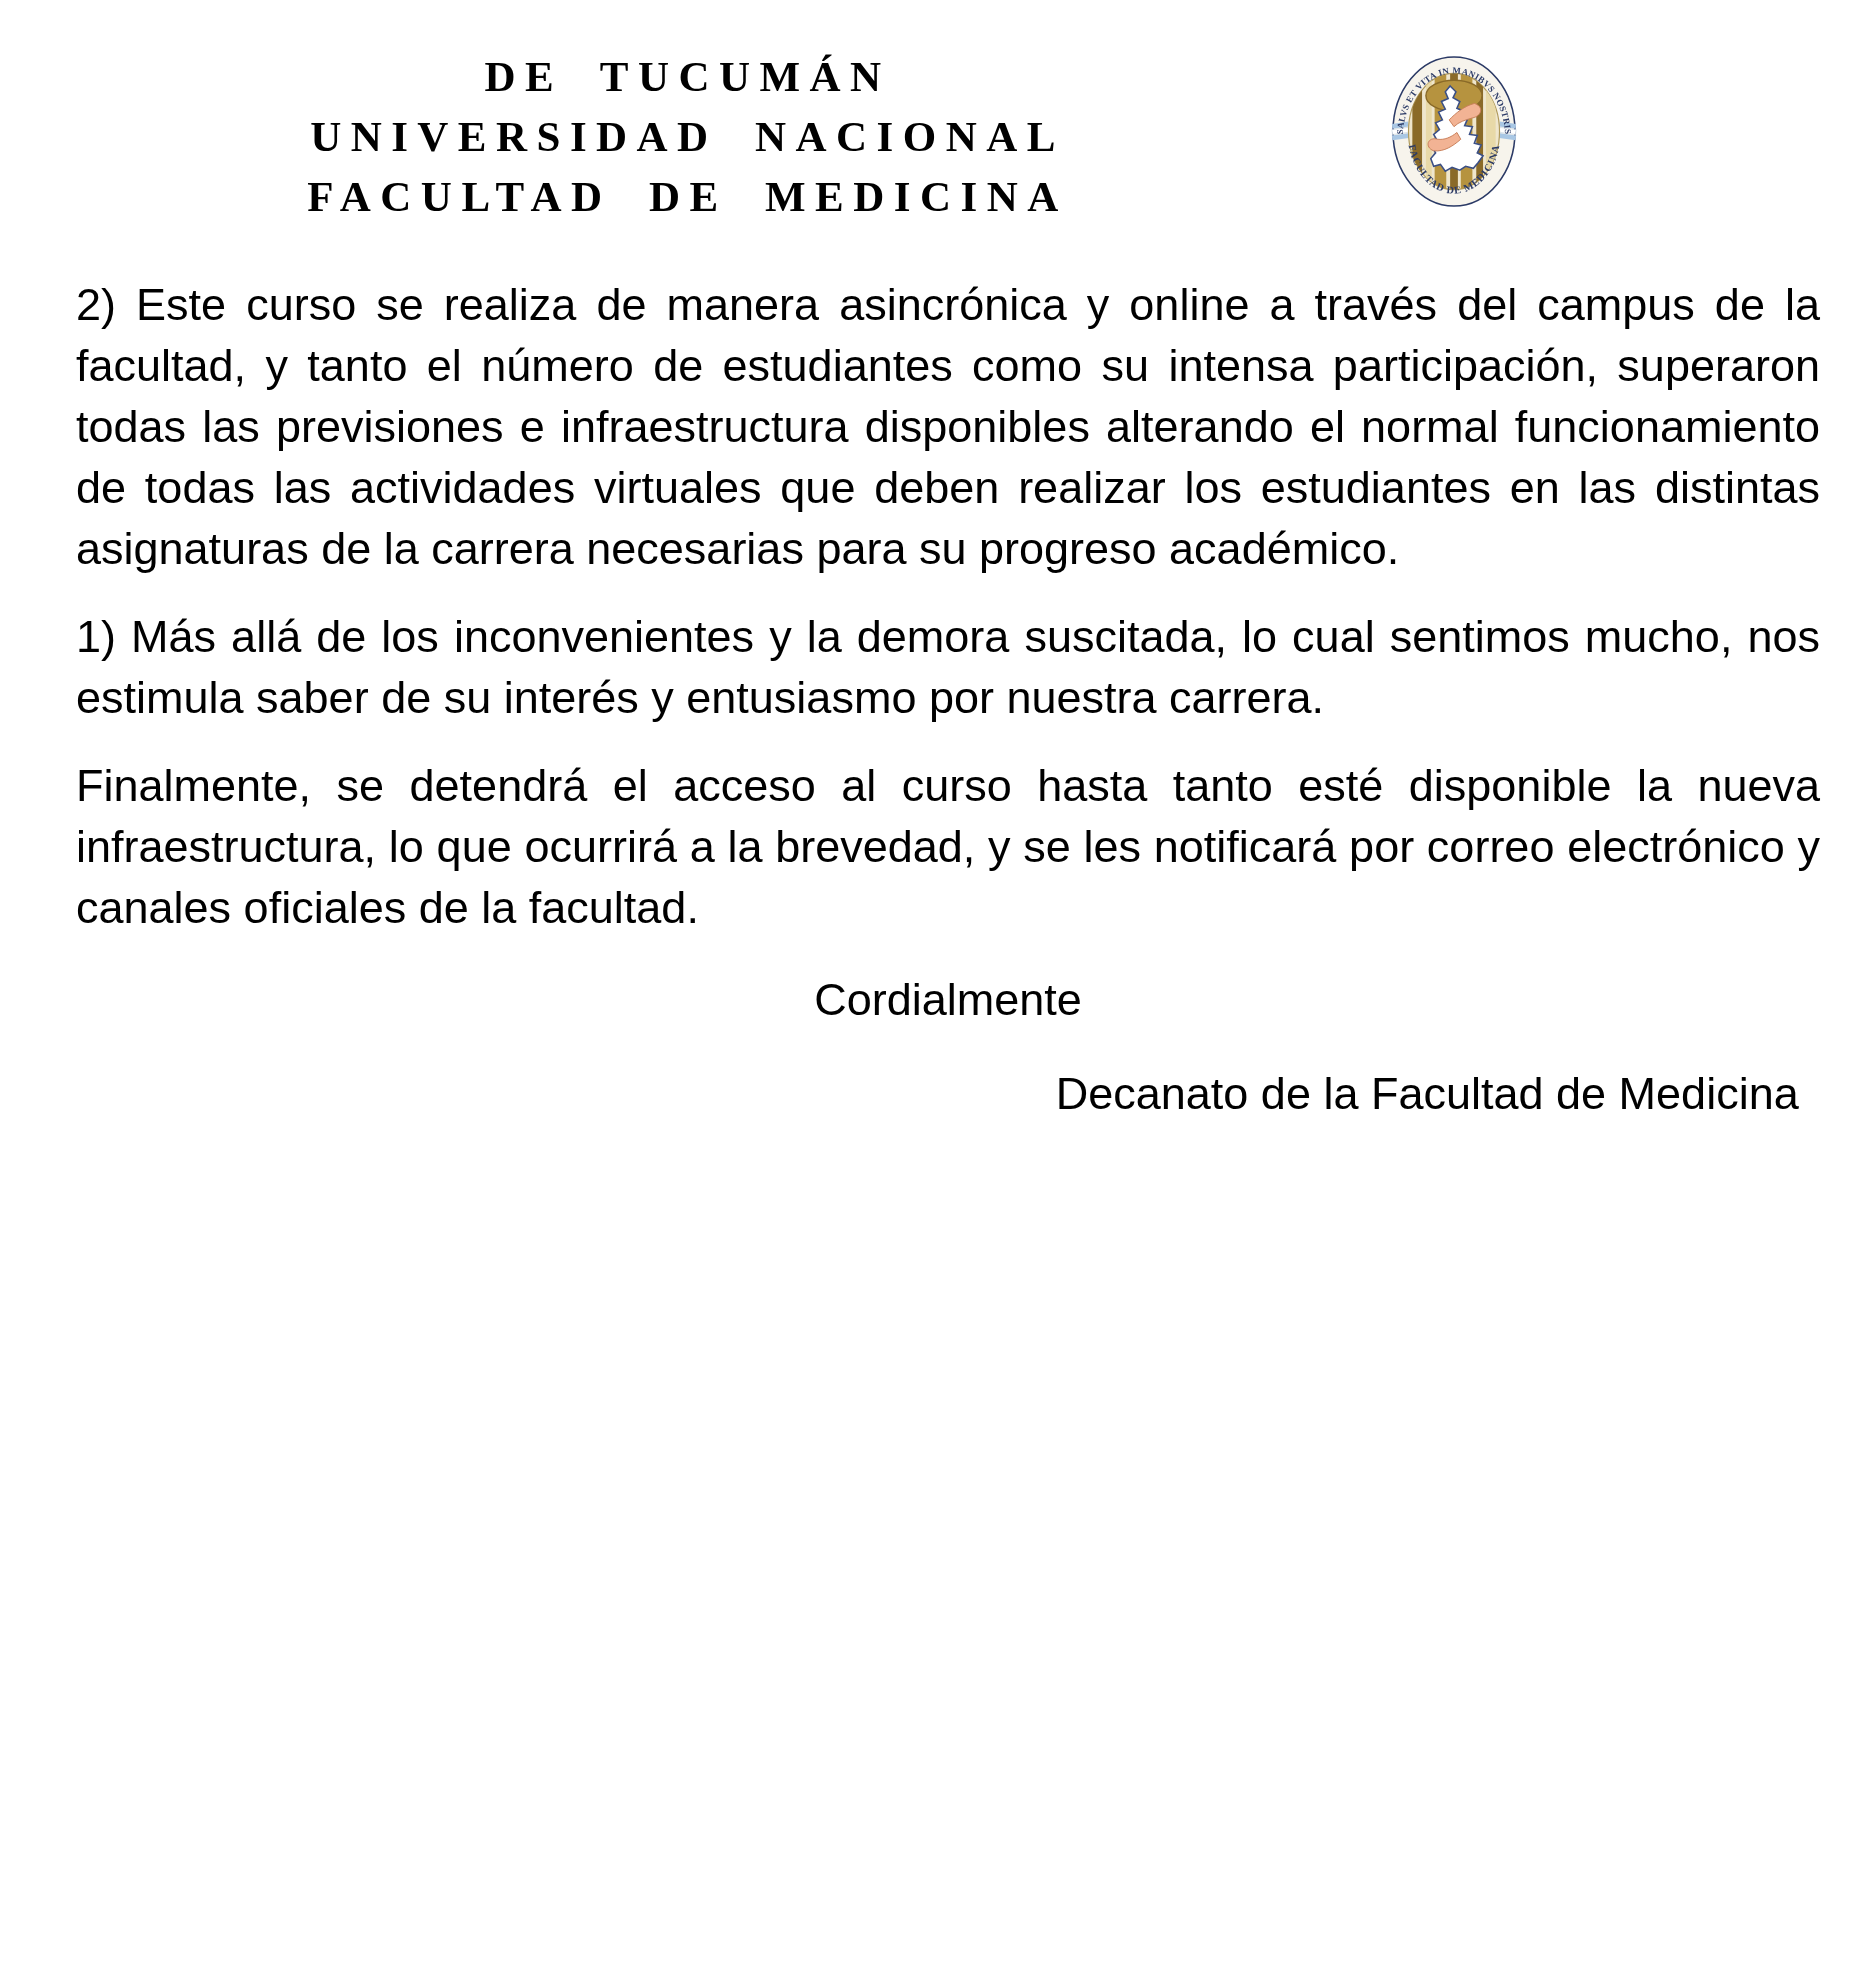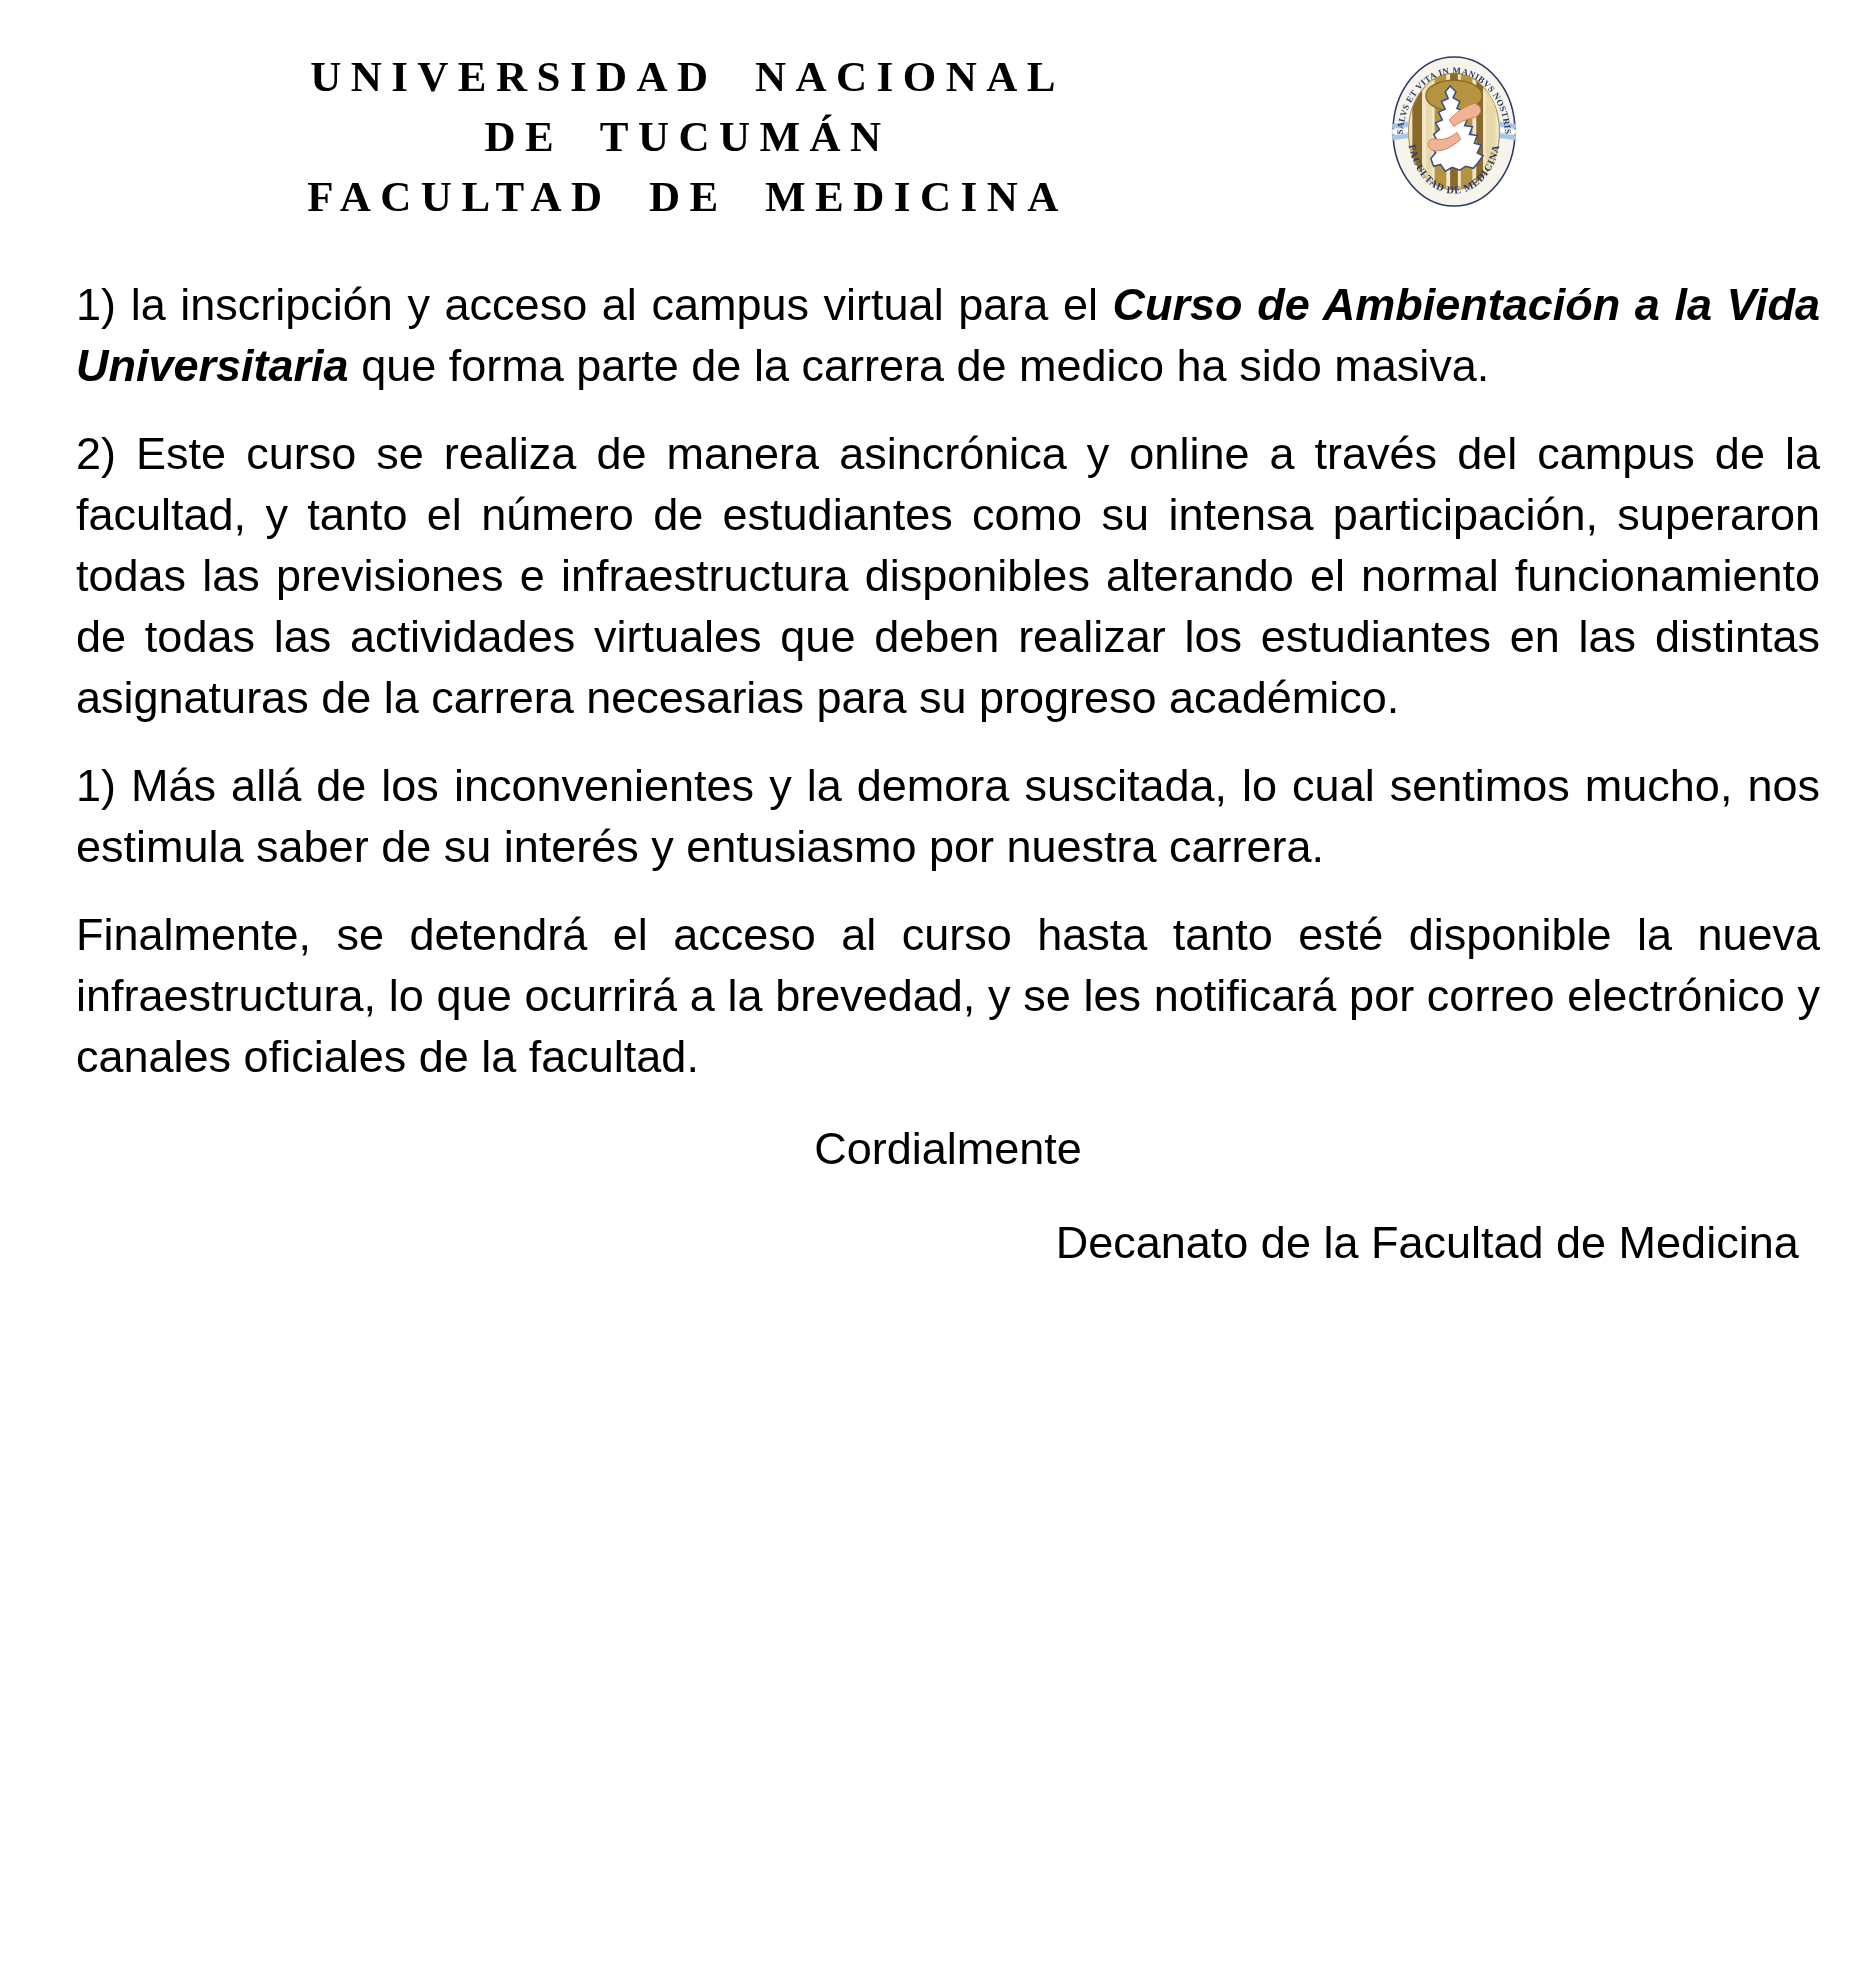--- a/index.html
+++ b/index.html
@@ -56,22 +56,22 @@
   .closing  { font-size:45px; line-height:61px; text-align:center; margin:31px 0 12px 0; }
   .signature{ font-size:45px; line-height:61px; text-align:right; margin:33px 0 0 0; padding-right:21.3px; }
 </style>
 </head>
 <body>
 
 <div class="page">
 
   <header class="doc-header">
     <div class="uni-title">
+      <div>DE TUCUMÁN</div>
       <div>UNIVERSIDAD NACIONAL</div>
-      <div>DE TUCUMÁN</div>
       <div>FACULTAD DE MEDICINA</div>
     </div>
 
     <div class="logo-wrap">
       <svg width="126" height="153" viewBox="0 0 130 158" xmlns="http://www.w3.org/2000/svg">
         <defs>
           <clipPath id="innerClip">
               <ellipse cx="65" cy="79" rx="47" ry="60"></ellipse>
             </clipPath>
         </defs>
@@ -116,21 +116,20 @@
             <textPath href="#arcBot" startOffset="50%" text-anchor="middle">FACULTAD DE MEDICINA</textPath>
           </text>
         </g>
       </svg>
     </div>
   </header>
 
 
 
   <div class="paragraphs">
-      <p class="body-para"><span>1) la inscripción y acceso al campus virtual para el </span><span class="bi">Curso de Ambientación a la Vida Universitaria</span><span> que forma parte de la carrera de medico ha sido masiva.</span></p>
       <p class="body-para"><span>2) Este curso se realiza de manera asincrónica y online a través del campus de la facultad, y tanto el número de estudiantes como su intensa participación, superaron todas las previsiones e infraestructura disponibles alterando el normal funcionamiento de todas las actividades virtuales que deben realizar los estudiantes en las distintas asignaturas de la carrera necesarias para su progreso académico.</span></p>
       <p class="body-para"><span>1) Más allá de los inconvenientes y la demora suscitada, lo cual sentimos mucho, nos estimula saber de su interés y entusiasmo por nuestra carrera.</span></p>
       <p class="body-para"><span>Finalmente, se detendrá el acceso al curso hasta tanto esté disponible la nueva infraestructura, lo que ocurrirá a la brevedad, y se les notificará por correo electrónico y canales oficiales de la facultad.</span></p>
     </div>
 
   <p class="closing">Cordialmente</p>
 
   <p class="signature">Decanato de la Facultad de Medicina</p>
 
 </div>

